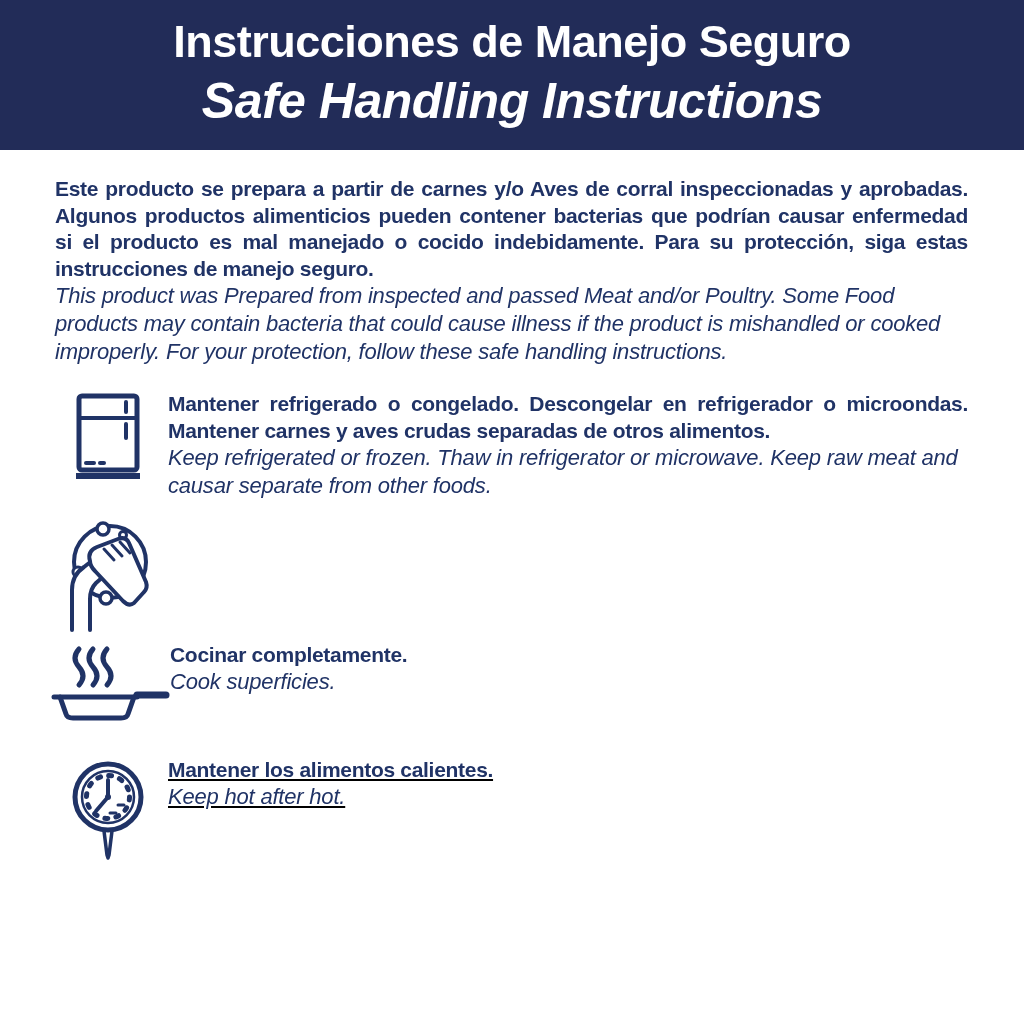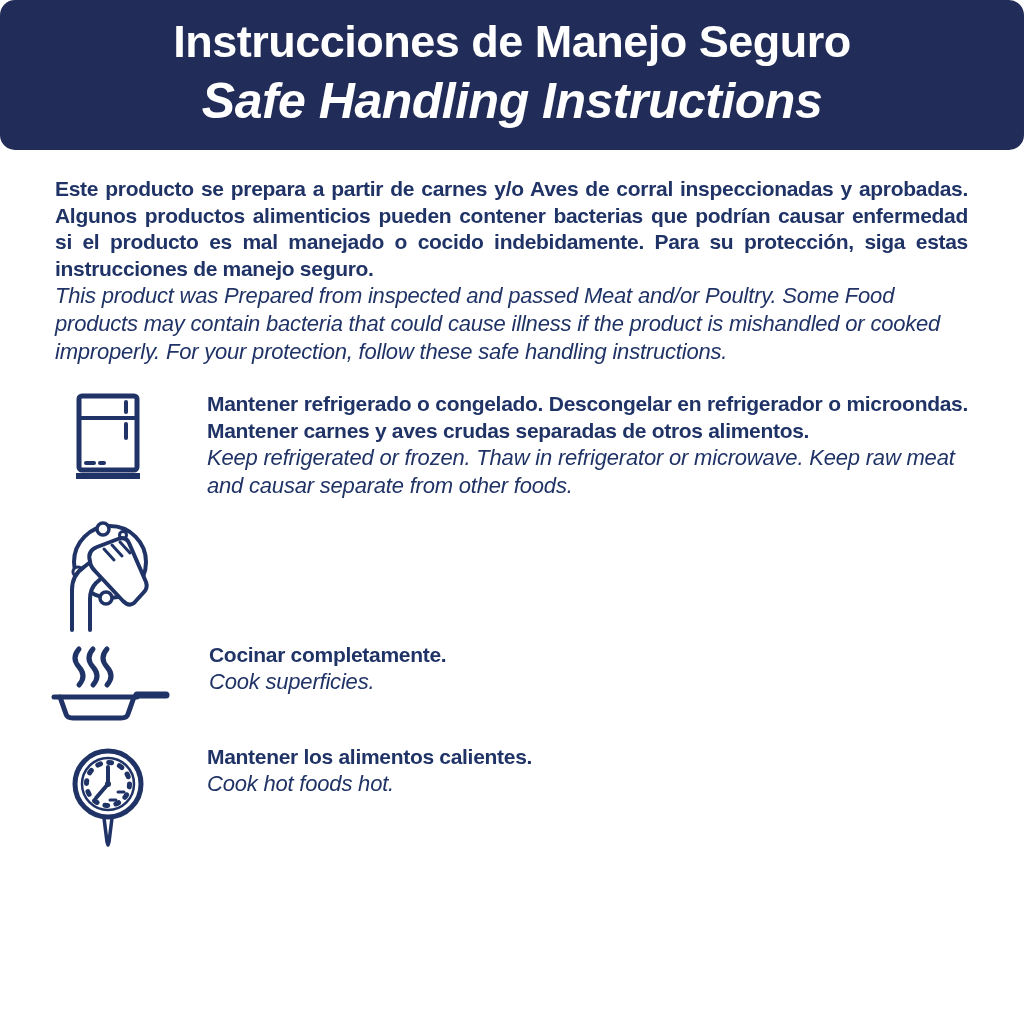--- a/index.html
+++ b/index.html
@@ -10,47 +10,46 @@
     font-family:"Liberation Sans", sans-serif;
     overflow:hidden;
     box-sizing:border-box;
   }
   
   .banner {
     background: var(--header-bg, #222c58);
     color:#ffffff;
     text-align:center;
     padding:16px 10px 20px;
-    border-radius:15px;
   }
   .title-es { font-weight:bold; font-size:45px; line-height:1.15; letter-spacing:-0.5px; }
   .title-en { font-style:italic; font-weight:600; font-size:50px; line-height:1.15; margin-top:5px; letter-spacing:-0.5px; }
 
   
   .intro { margin:26px 56px 0 55px; color: var(--body-text, #203366); }
   .intro p { margin:0; }
   .es-text {
     font-weight:bold; font-size:21px; line-height:1.26;
     text-align:justify; letter-spacing:-0.3px;
   }
   .en-text {
     font-style:italic; font-size:22px; line-height:1.26;
     letter-spacing:-0.2px;
   }
 
   
-  .row { display:flex; align-items:flex-start; margin:0 56px 0 48px;gap:39px; }
+  .row { display:flex; align-items:flex-start; margin:0 56px 0 48px; }
   .icon-cell { flex:0 0 120px; display:flex; justify-content:center; padding-top:2px; }
   .row-text { flex:1; color: var(--body-text, #203366); }
   .row-text p { margin:0; }
   .row-text .es-text { text-align:justify; }
   .row-1 { margin-top:26px; }
   .row-2 { margin-top:16px; }
   .row-3 { margin-top:10px; }
-  .row-4 { margin-top:20px; }
+  .row-4 { margin-top:33px;text-decoration:underline; }
 
   .icon { color: var(--body-text, #203366); }
   .icon svg { display:block; }
 </style>
 </head>
 <body>
 
 <div class="page">
 
   <header class="banner">
@@ -122,17 +121,17 @@
         <line x1="39" y1="38" x2="39" y2="21" stroke-width="4"></line>
         <line x1="39" y1="38" x2="27" y2="52" stroke-width="4"></line>
         <circle cx="39" cy="38" r="3" fill="currentColor" stroke="none"></circle>
         <line x1="49" y1="46" x2="55" y2="46" stroke-width="3"></line>
         <line x1="41" y1="54" x2="47" y2="54" stroke-width="3"></line>
         <path d="M35,72 L38,96 L39,99 L40,96 L43,72" stroke-width="3.5"></path>
       </svg>
     </div>
     <div class="row-text">
       <p class="es-text">Mantener los alimentos calientes.</p>
-      <p class="en-text">Cook hot foods hot.</p>
+      <p class="en-text">Keep hot after hot.</p>
     </div>
   </div>
 
 </div>
 
 </body></html>

